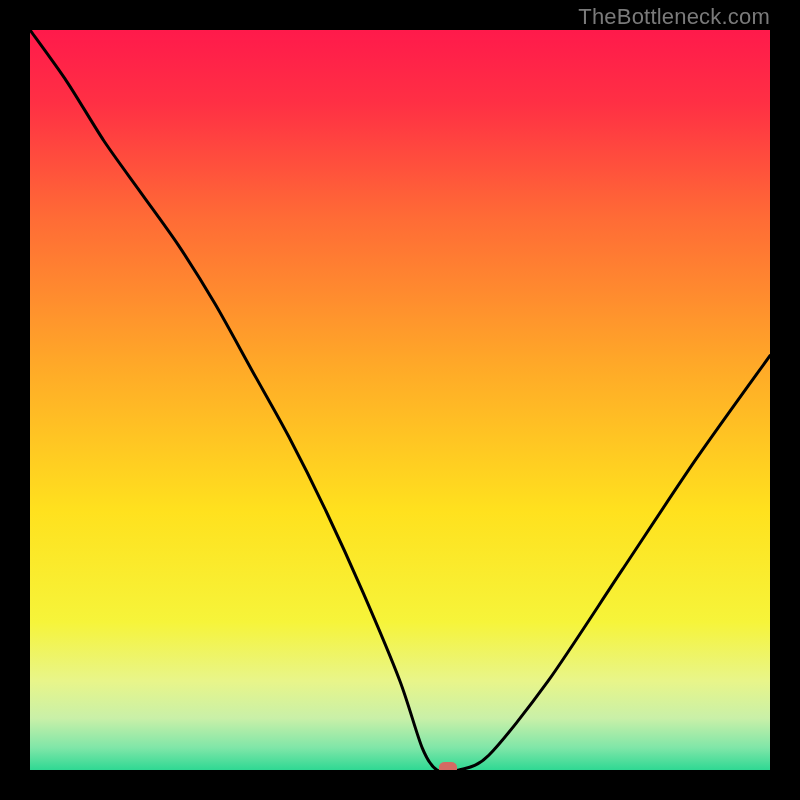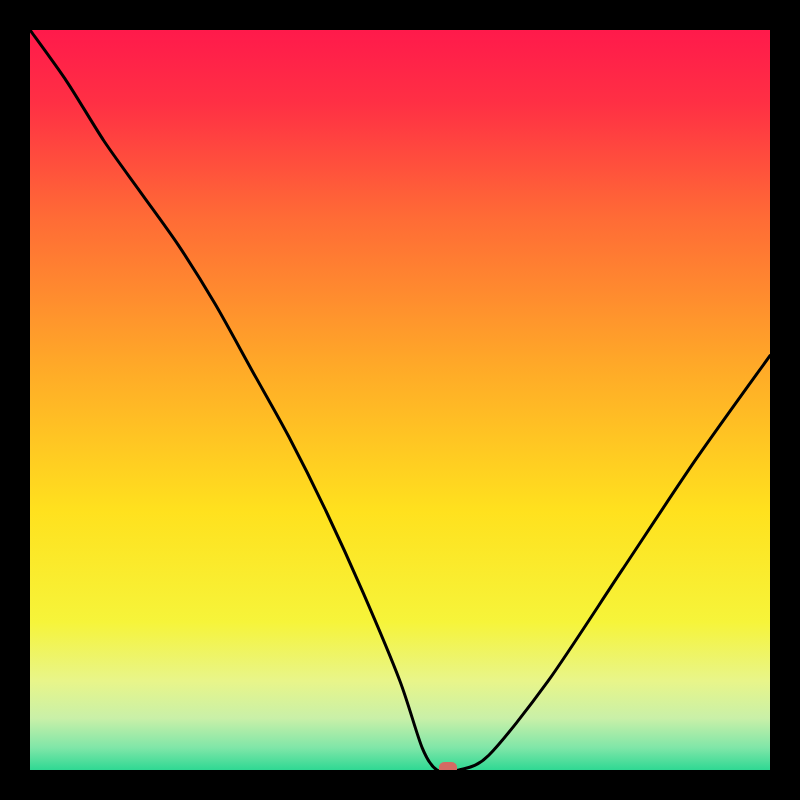--- a/index.html
+++ b/index.html
@@ -52,20 +52,21 @@
     height: 12px;
     border-radius: 6px / 5px;
     background: #d46a63;
     transform: translate(-50%, -50%);
   }
 </style>
 </head>
 <body>
 
 <div class="frame">
+  <div class="watermark">TheBottleneck.com</div>
 
   <div class="plot-area">
     <svg class="gradient" viewBox="0 0 740 740" preserveAspectRatio="none">
       <defs>
         <linearGradient id="bg-grad" x1="0" y1="0" x2="0" y2="1">
             <stop offset="0%" stop-color="#ff1a4b"></stop>
             <stop offset="10%" stop-color="#ff3044"></stop>
             <stop offset="25%" stop-color="#ff6a36"></stop>
             <stop offset="45%" stop-color="#ffa828"></stop>
             <stop offset="65%" stop-color="#ffe11e"></stop>

